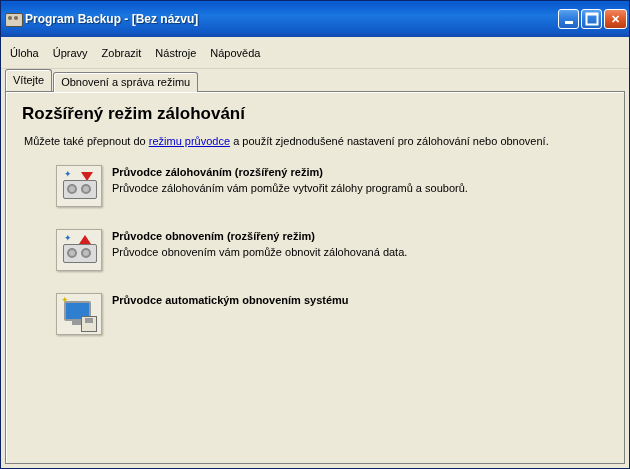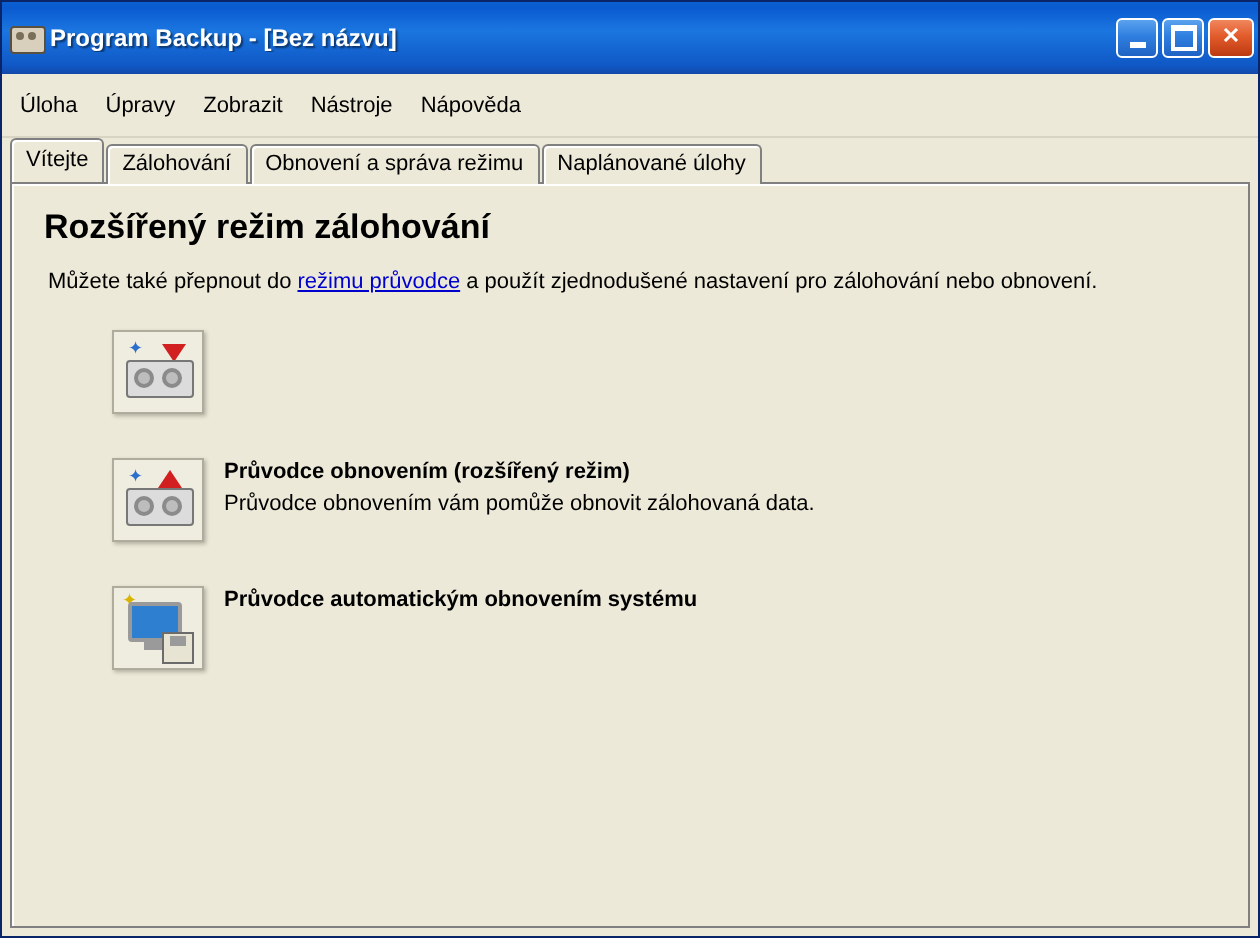--- a/index.html
+++ b/index.html
@@ -387,39 +387,41 @@
   <div class="menubar">
     <div class="menu-item">Úloha</div>
     <div class="menu-item">Úpravy</div>
     <div class="menu-item">Zobrazit</div>
     <div class="menu-item">Nástroje</div>
     <div class="menu-item">Nápověda</div>
   </div>
 
   <div class="tabstrip">
     <div class="tab active">Vítejte</div>
-    <div class="tab">Zálohování</div>
     <div class="tab">Obnovení a správa režimu</div>
-    <div class="tab">Naplánované úlohy</div>
   </div>
 
   <div class="panel">
     <div class="page-title">Rozšířený režim zálohování</div>
 
     <div class="intro">
       <span>Můžete také přepnout do </span><a href="#">režimu průvodce</a><span> a použít zjednodušené nastavení pro zálohování nebo obnovení.</span>
     </div>
 
     <div class="wizard-list">
 
       <div class="wizard-row">
         <div class="wiz-icon ic-backup">
           <span class="sparkle">✦</span>
           <span class="arrow"></span>
           <span class="dev"></span>
+        </div>
+        <div class="wiz-text">
+          <div class="wiz-title">Průvodce zálohováním (rozšířený režim)</div>
+          <div class="wiz-desc">Průvodce zálohováním vám pomůže vytvořit zálohy programů a souborů.</div>
         </div>
       </div>
 
       <div class="wizard-row">
         <div class="wiz-icon ic-restore">
           <span class="sparkle">✦</span>
           <span class="arrow"></span>
           <span class="dev"></span>
         </div>
         <div class="wiz-text">

